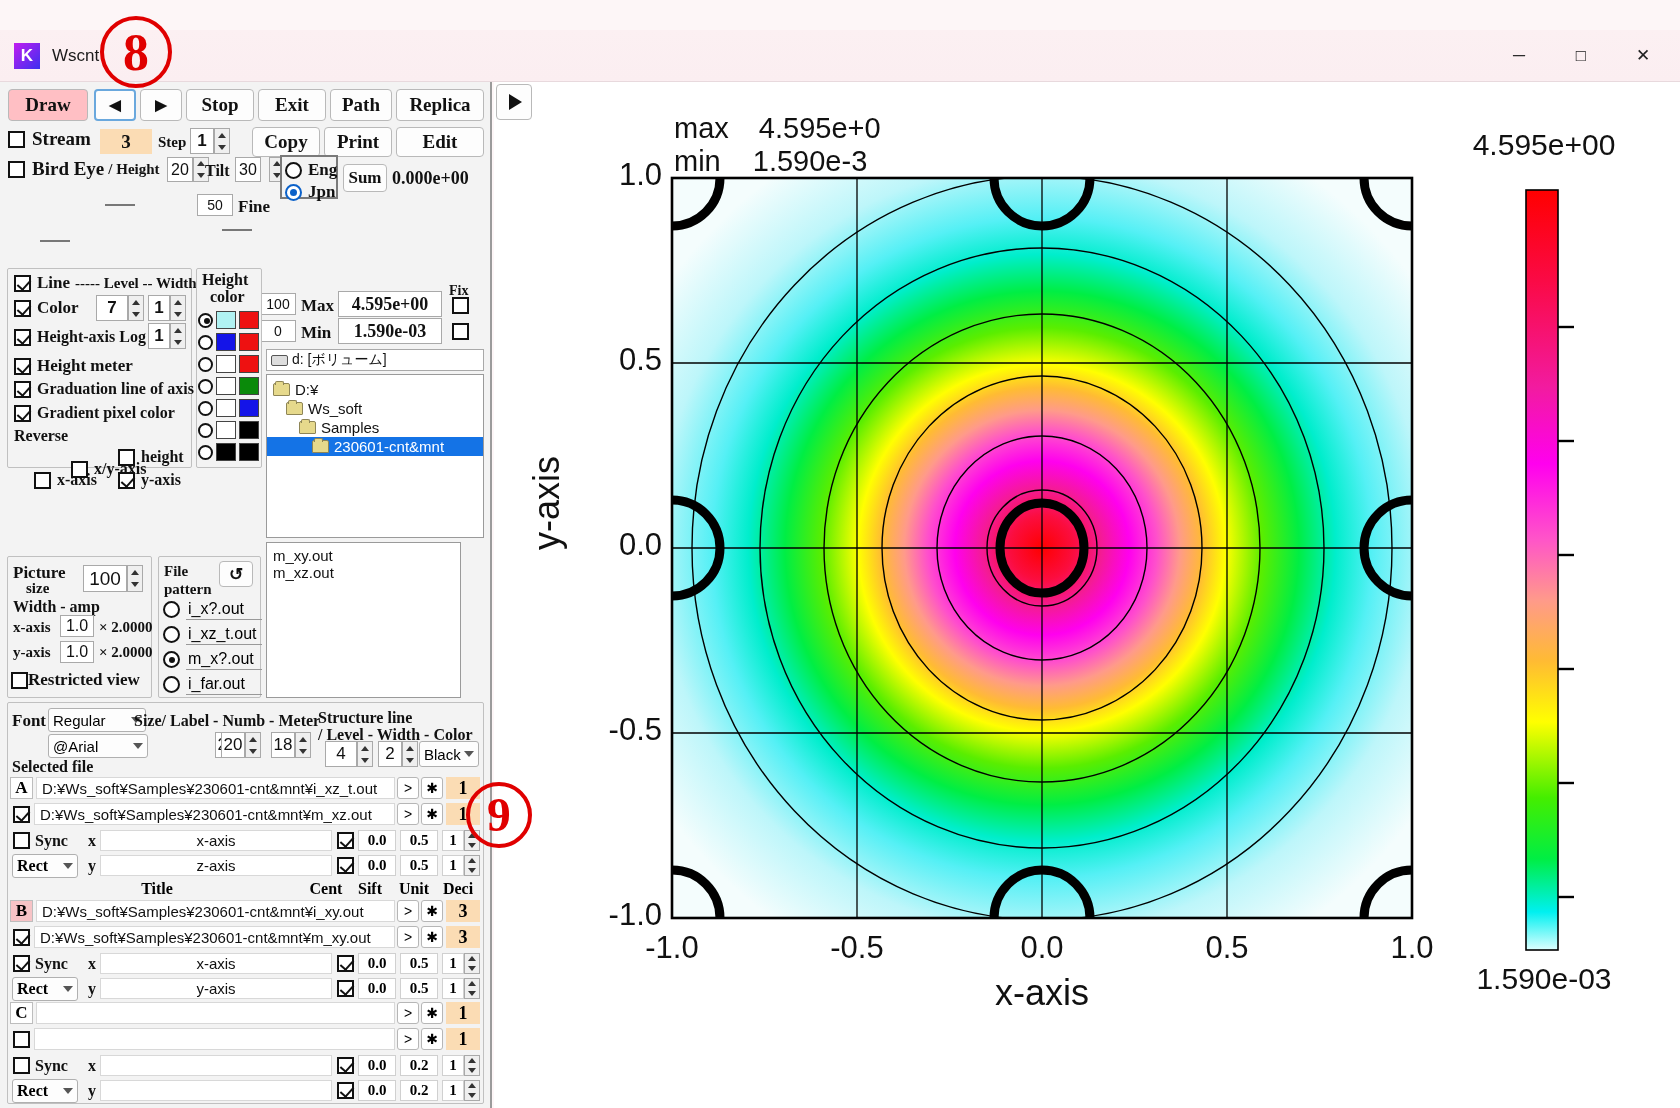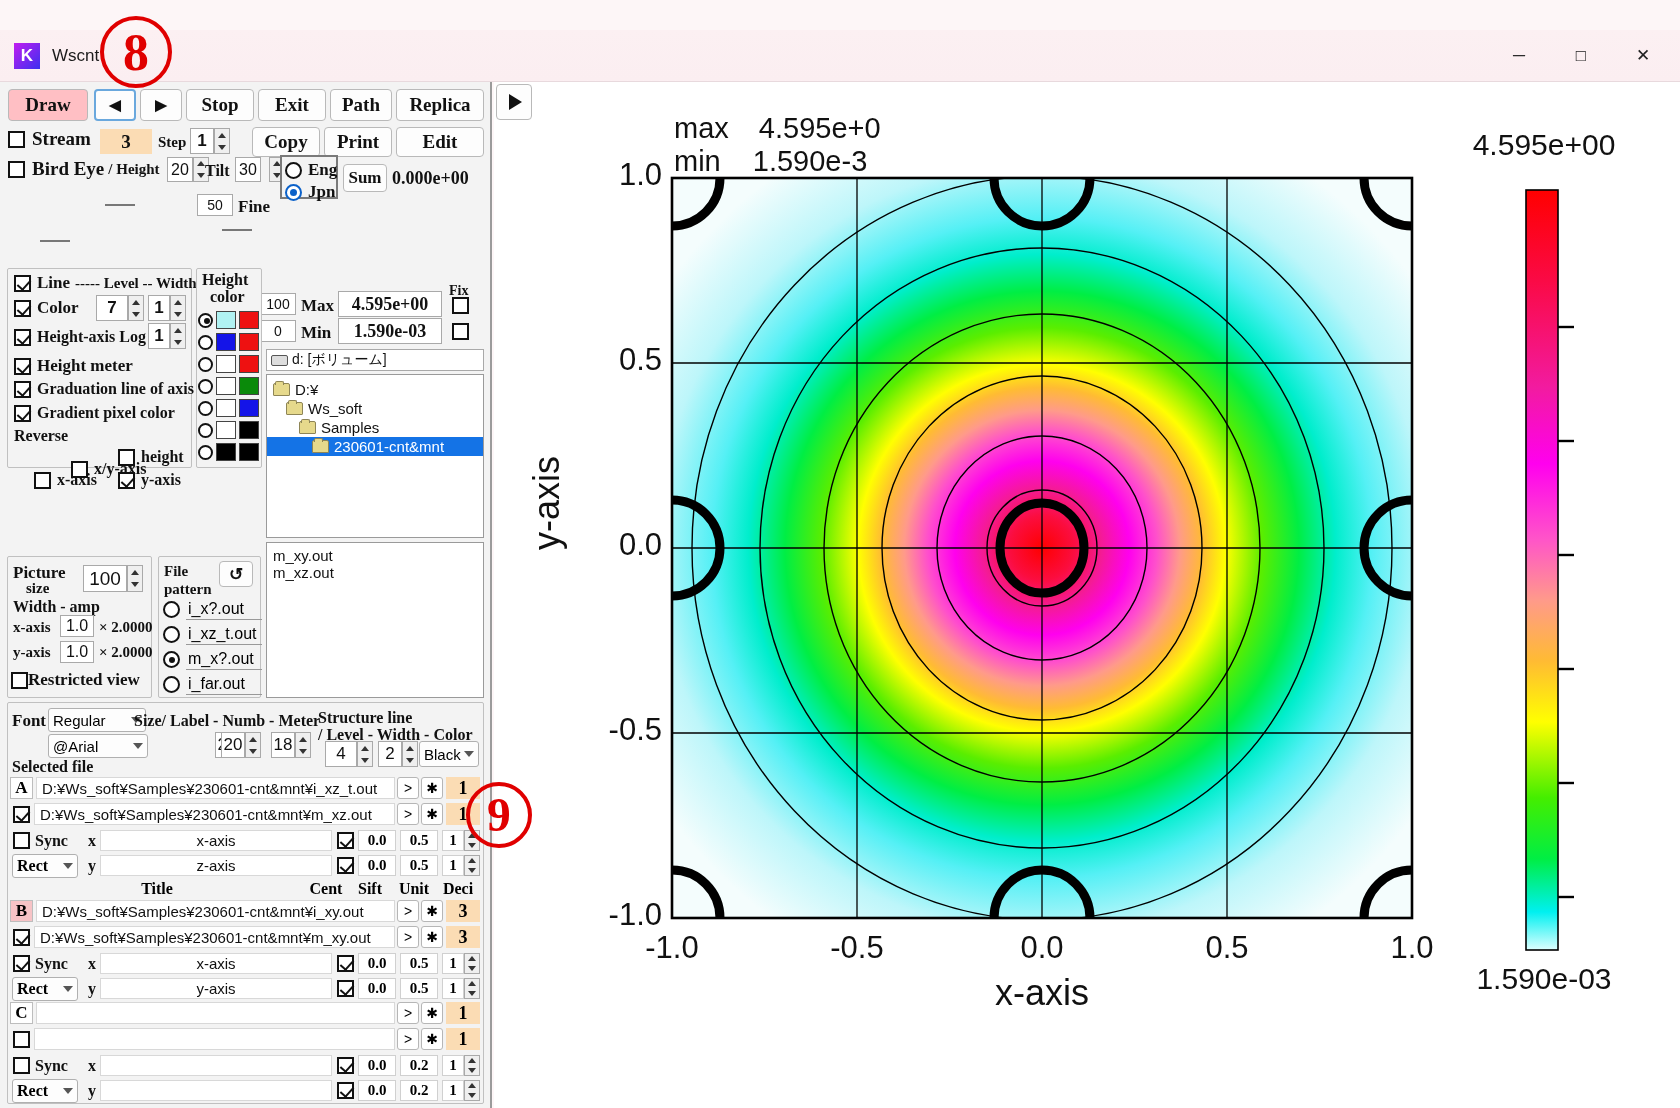--- a/index.html
+++ b/index.html
@@ -344,21 +344,21 @@
             <span class="folder"></span>
             <span>Samples</span>
           </div>
           <div class="treerow sel" style="padding-left: 45px;">
             <span class="folder"></span>
             <span>230601-cnt&amp;mnt</span>
           </div>
         </div>
     </div>
 
-    <div class="listbox" id="filelist" style="left:266px;top:460px;width:218px;height:156px;">
+    <div class="listbox" id="filelist" style="left:266px;top:460px;width:195px;height:156px;">
         <div>m_xy.out</div>
         <div>m_xz.out</div>
       </div>
 
     <div class="group" style="left:7px;top:474px;width:145px;height:142px;"></div>
     <div class="lbl" style="position:absolute;left:13px;top:481px;font-size:17px;">Picture</div>
     <div class="lbl" style="position:absolute;left:26px;top:498px;font-size:15px;">size</div>
     <div style="position:absolute;left:83px;top:483px;display:flex;">
       <div class="tbox" style="width:44px;height:27px;font-size:19px;">100</div>
       <div class="spin" style="height:27px;">

